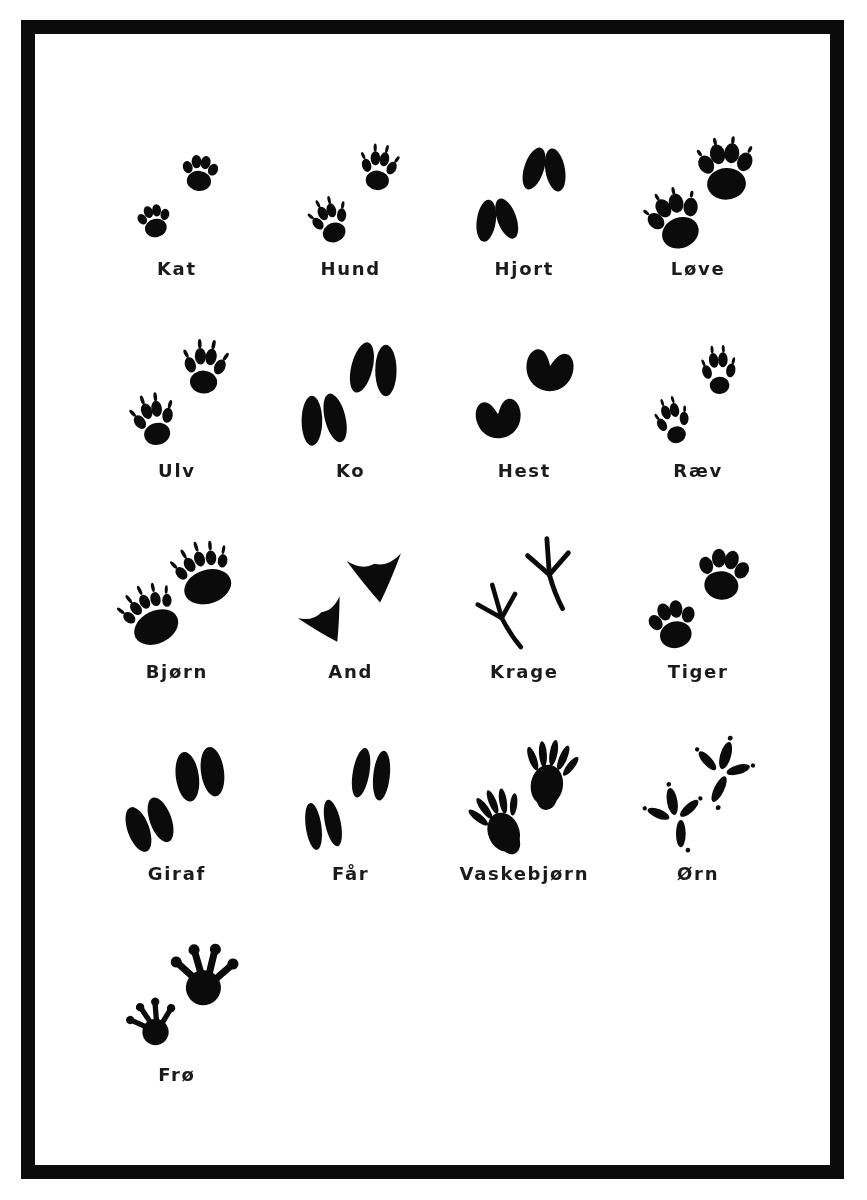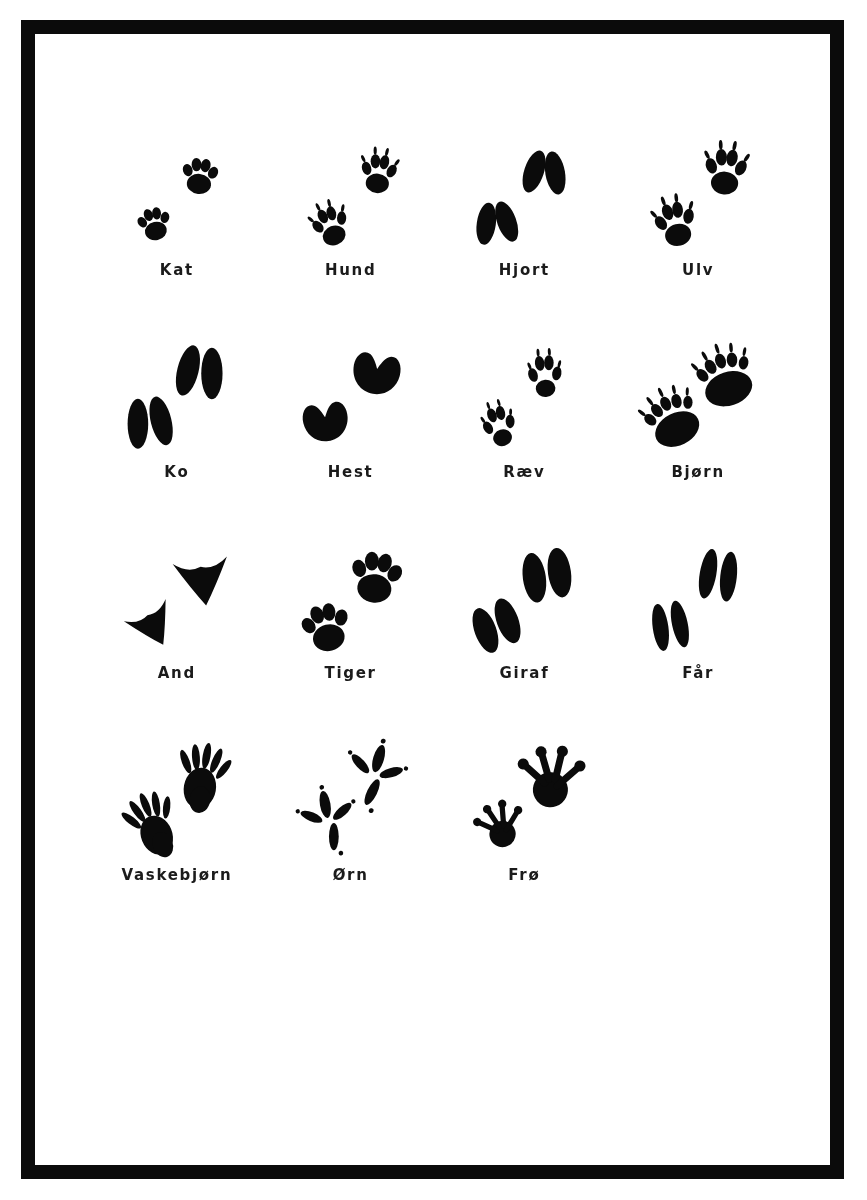--- a/index.html
+++ b/index.html
@@ -43,21 +43,21 @@
     padding-bottom: 10px;
     box-sizing: border-box;
   }
   .track {
     width: 138px;
     height: 126px;
     display: block;
   }
   .label {
     margin-top: 4px;
-    font-size: 15px;
+    font-size: 18px;
     font-weight: 700;
     letter-spacing: 1.7px;
     color: #1b1b1b;
     white-space: nowrap;
   }
   .defs-store {
     position: absolute;
     width: 0;
     height: 0;
     overflow: hidden;
@@ -225,20 +225,27 @@
 
       <div class="cell">
         <svg class="track" viewBox="0 0 120 110">
           <use href="#pr-deer" transform="translate(36,80) rotate(-6) scale(1.6)"></use>
           <use href="#pr-deer" transform="translate(78,36) rotate(4) scale(1.65)"></use>
         </svg>
         <div class="label">Hjort</div>
       </div>
 
 
+      <div class="cell">
+        <svg class="track" viewBox="0 0 120 110">
+          <use href="#pr-lion" transform="translate(40,80) rotate(-22) scale(1.45)"></use>
+          <use href="#pr-lion" transform="translate(84,36) rotate(-4) scale(1.5)"></use>
+        </svg>
+        <div class="label">Løve</div>
+      </div>
 
       <div class="cell">
         <svg class="track" viewBox="0 0 120 110">
           <use href="#pr-canine" transform="translate(40,80) rotate(-14) scale(1.3)"></use>
           <use href="#pr-canine" transform="translate(84,34) rotate(4) scale(1.35)"></use>
         </svg>
         <div class="label">Ulv</div>
       </div>
 
       <div class="cell">
@@ -275,20 +282,27 @@
       </div>
 
       <div class="cell">
         <svg class="track" viewBox="0 0 120 110">
           <use href="#pr-duck" transform="translate(38,78) rotate(-28) scale(1.25)"></use>
           <use href="#pr-duck" transform="translate(82,38) rotate(-8) scale(1.45)"></use>
         </svg>
         <div class="label">And</div>
       </div>
 
+      <div class="cell">
+        <svg class="track" viewBox="0 0 120 110">
+          <use href="#pr-crow" transform="translate(40,74) rotate(-16) scale(2.0)"></use>
+          <use href="#pr-crow" transform="translate(82,36) rotate(-4) scale(2.1)"></use>
+        </svg>
+        <div class="label">Krage</div>
+      </div>
 
       <div class="cell">
         <svg class="track" viewBox="0 0 120 110">
           <use href="#pr-feline" transform="translate(38,80) rotate(-14) scale(1.45)"></use>
           <use href="#pr-feline" transform="translate(82,36) rotate(8) scale(1.55)"></use>
         </svg>
         <div class="label">Tiger</div>
       </div>
 
       <div class="cell">

